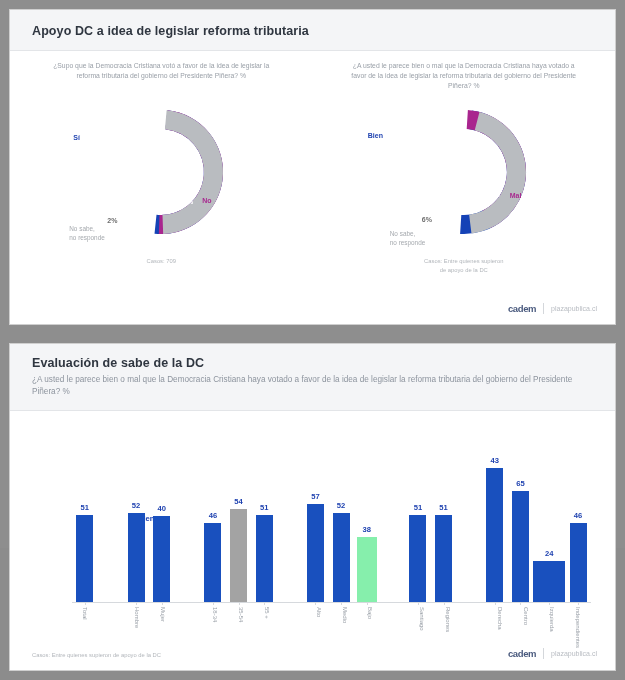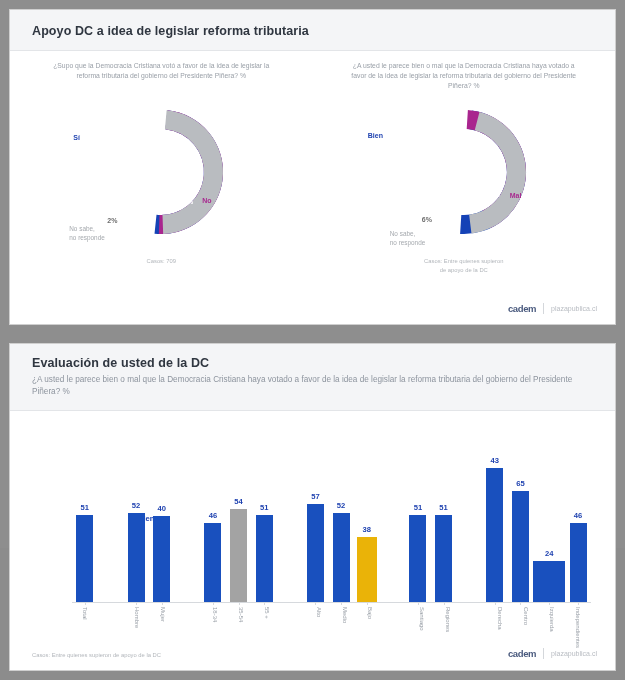--- a/index.html
+++ b/index.html
@@ -213,21 +213,21 @@
     <div class="brand brand-1">
       <span class="brand-cadem">cadem</span>
       <span class="brand-div"></span>
       <span class="brand-plaza">plazapublica.cl</span>
     </div>
   </div>
 
   <div class="slide slide-2">
 
     <div class="slide-header">
-      <div class="slide-title">Evaluación de usted de la DC</div>
+      <div class="slide-title">Evaluación de sabe de la DC</div>
       <div class="slide-subtitle">¿A usted le parece bien o mal que la Democracia Cristiana haya votado a favor de la idea de legislar la reforma tributaria del gobierno del Presidente Piñera? %</div>
     </div>
 
     <div class="bar-area">
 
       <div class="legend">
         <span class="legend-swatch"></span>
         <span class="legend-label">Bien</span>
       </div>
 
@@ -279,21 +279,21 @@
               </div>
               <span class="tick"></span>
             </div>
             <div class="slot">
               <div class="bar" style="height: 52%; background: rgb(25, 80, 190);">
                 <div class="bar-val">52</div>
               </div>
               <span class="tick"></span>
             </div>
             <div class="slot">
-              <div class="bar" style="height: 38%; background: #eab308; padding-left: 20px;">
+              <div class="bar" style="height: 38%; background: #86efac; padding-left: 20px;">
                 <div class="bar-val">38</div>
               </div>
               <span class="tick"></span>
             </div>
             <div class="slot"></div>
             <div class="slot">
               <div class="bar" style="height: 51%; background: rgb(25, 80, 190);">
                 <div class="bar-val">51</div>
               </div>
               <span class="tick"></span>

